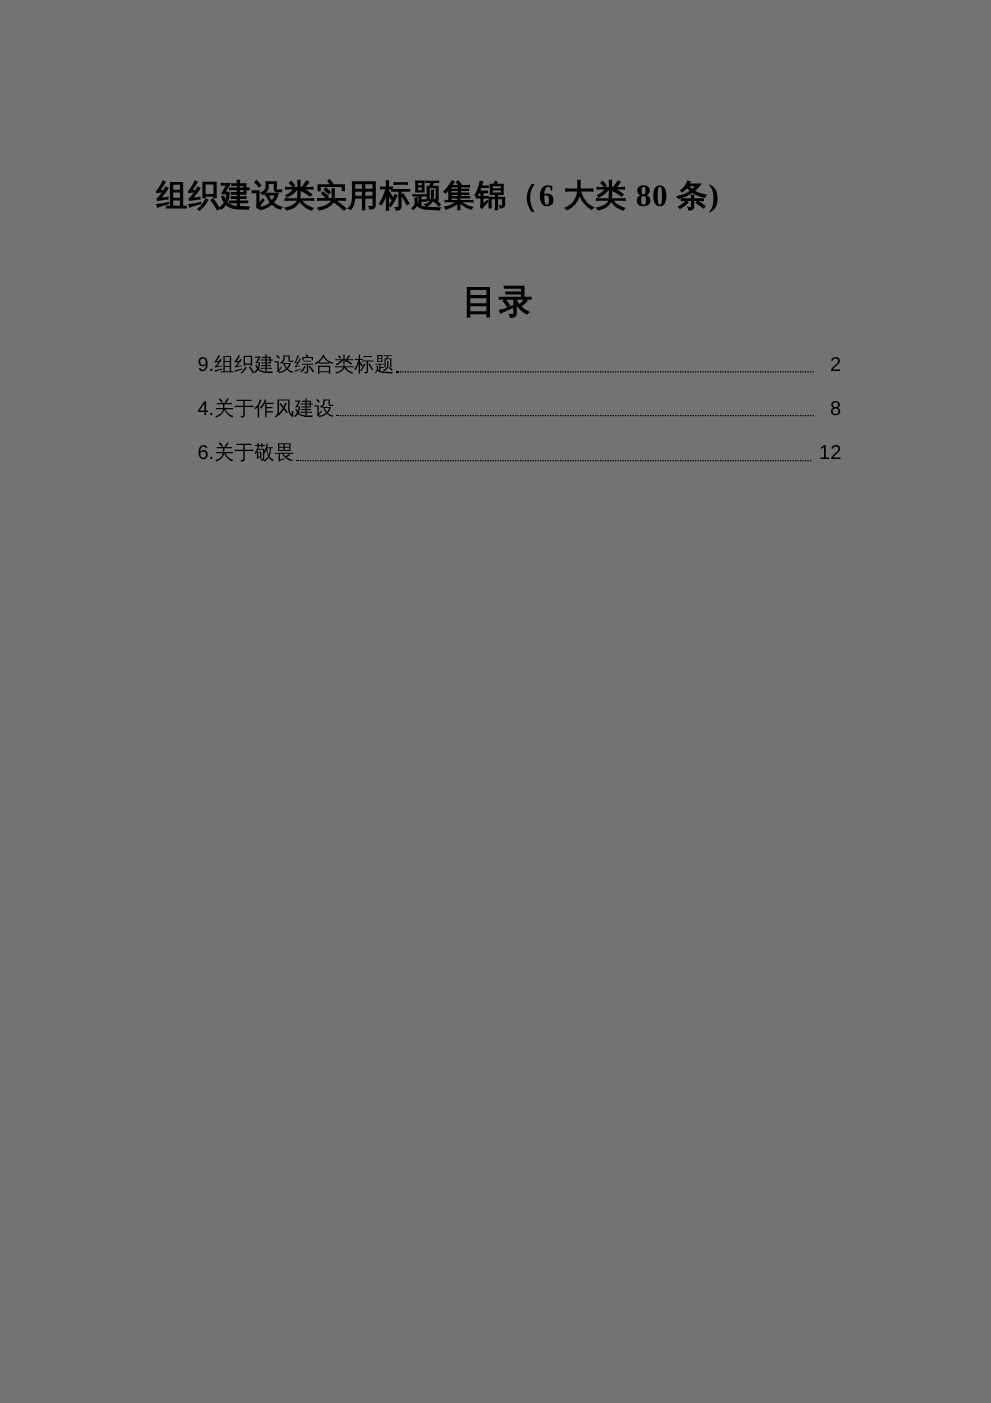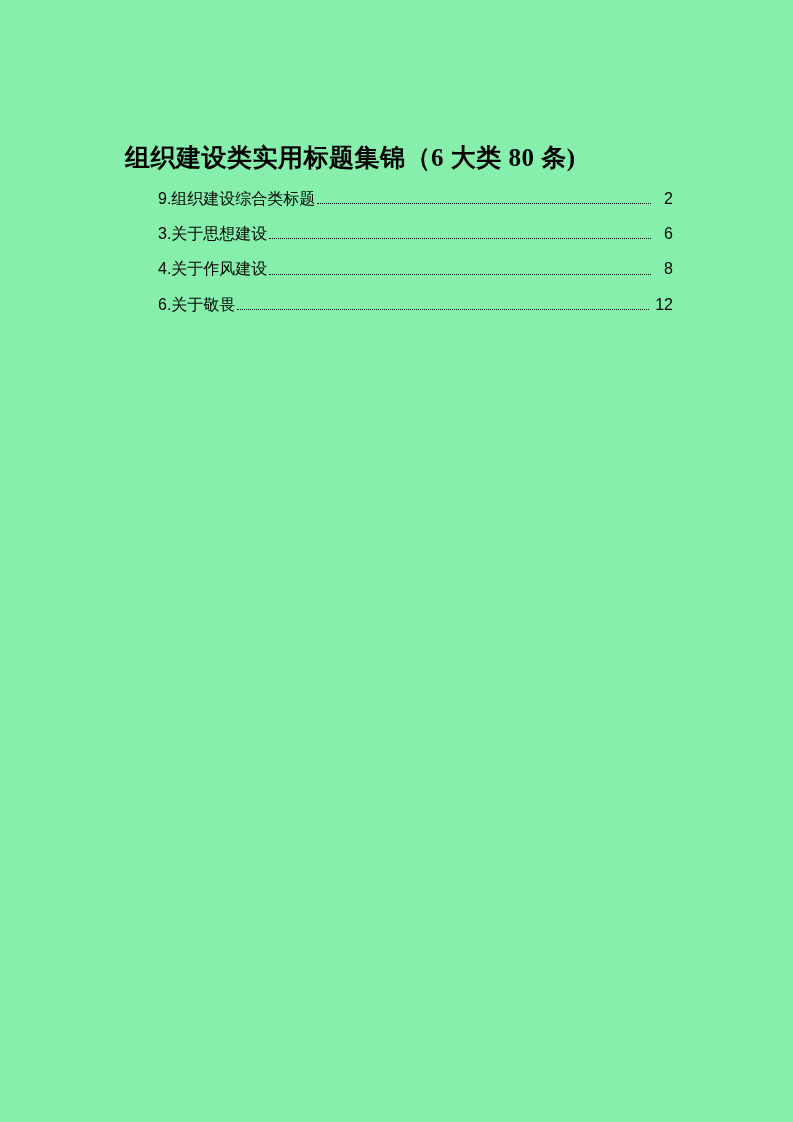--- a/index.html
+++ b/index.html
@@ -14,21 +14,21 @@
     color: #000000;
     position: relative;
     overflow: hidden;
   }
   .page {
     position: absolute;
     top: 0;
     left: 0;
     width: 793px;
     height: 1122px;
-    background: #86efac;
+    background: #737373;
   }
   .content {
     position: absolute;
     left: 125px;
     top: 120px;
     width: 548px;
   }
   .doc-title {
     font-family: "Liberation Serif", "DejaVu Serif", serif;
     font-size: 25px;
@@ -86,35 +86,31 @@
   }
 </style>
 </head>
 <body>
 
 <div class="page">
   <div class="content">
 
     <div class="doc-title">组织建设类实用标题集锦（6 大类 80 条)</div>
 
+    <div class="toc-heading">目录</div>
 
     <div class="toc">
 
       <a class="toc-entry" href="#">
         <span class="toc-label">9.组织建设综合类标题</span>
         <span class="toc-dots"></span>
         <span class="toc-page">2</span>
       </a>
 
 
-      <a class="toc-entry" href="#">
-        <span class="toc-label">3.关于思想建设</span>
-        <span class="toc-dots"></span>
-        <span class="toc-page">6</span>
-      </a>
 
       <a class="toc-entry" href="#">
         <span class="toc-label">4.关于作风建设</span>
         <span class="toc-dots"></span>
         <span class="toc-page">8</span>
       </a>
 
 
       <a class="toc-entry" href="#">
         <span class="toc-label">6.关于敬畏</span>

